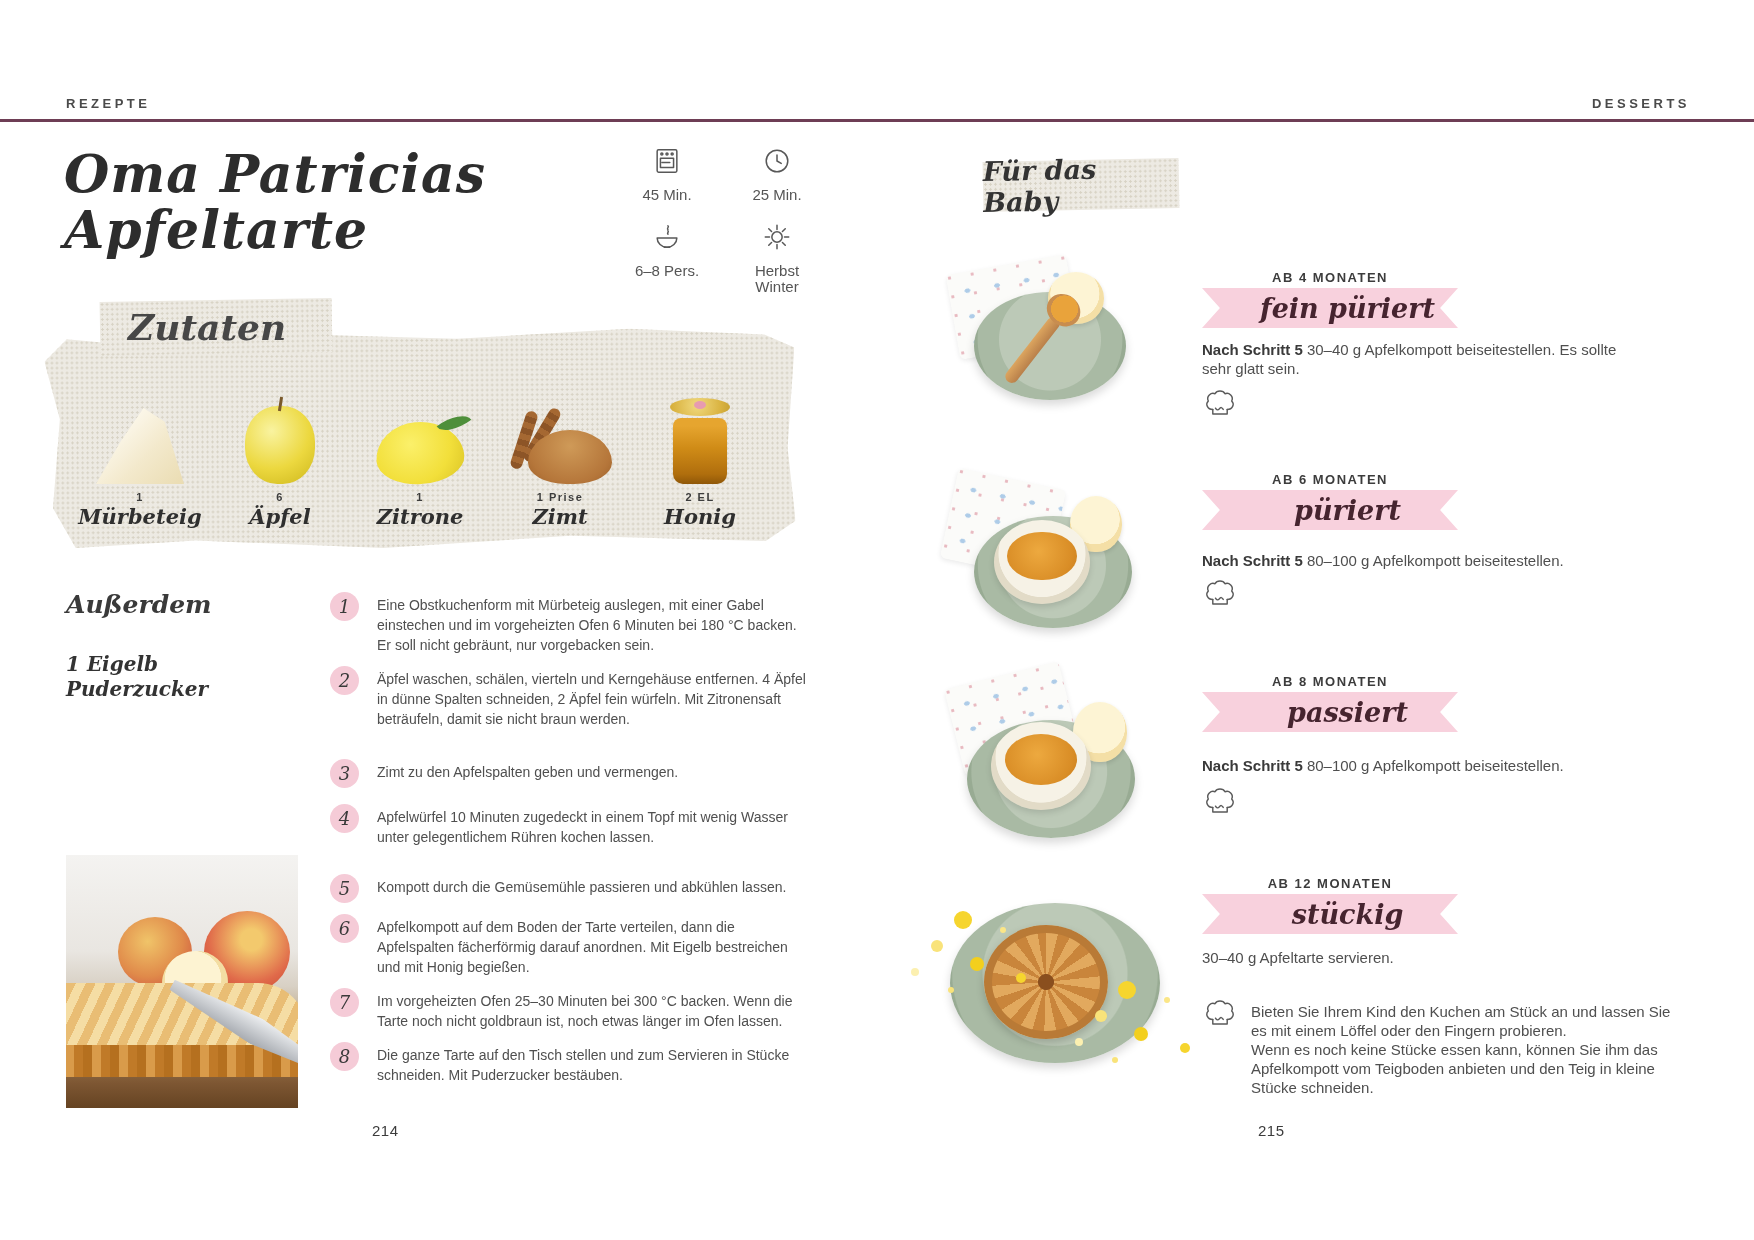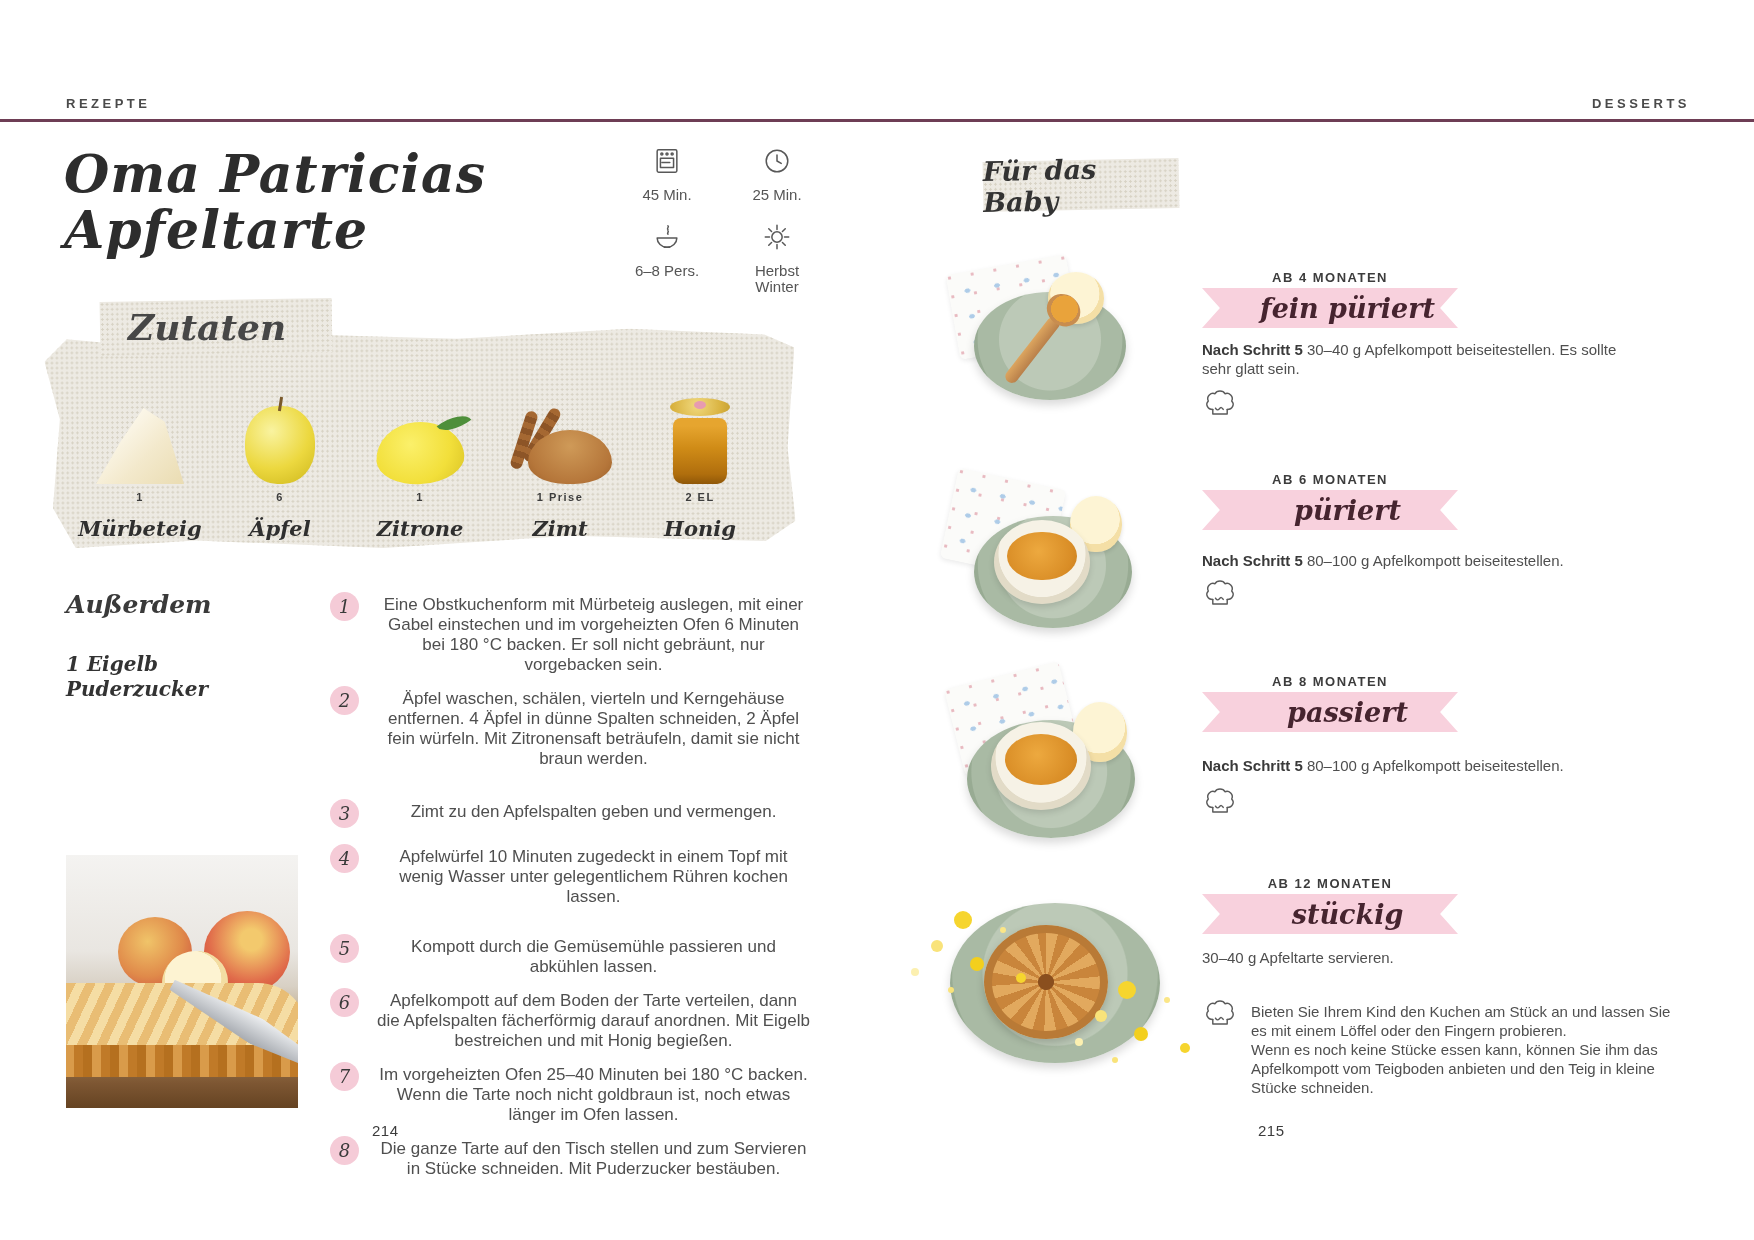--- a/index.html
+++ b/index.html
@@ -31,21 +31,21 @@
   .tape-band { left:45px; top:328px; width:750px; height:222px; transform:rotate(-.4deg);
                clip-path:polygon(0 14%,3% 4%,12% 7%,30% 2%,55% 5%,78% 1%,96% 4%,100% 10%,
                                  99% 55%,100% 88%,96% 97%,70% 94%,45% 99%,20% 95%,4% 98%,1% 80%,2% 40%); }
   .tape-head { left:100px; top:300px; width:232px; height:54px; transform:rotate(-1deg); }
   .zutaten-title { left:128px; top:306px; font-size:36px; color:#474747; }
 
   .ing-row { left:70px; top:392px; width:700px; display:flex; }
   .ing-cell { width:140px; display:flex; flex-direction:column; align-items:center; }
   .ing-art { height:92px; display:flex; align-items:flex-end; justify-content:center; position:relative; }
   .ing-qty { margin-top:7px; font-size:11px; font-weight:700; letter-spacing:1.5px; color:#3d3d3d; }
-  .ing-name { font-size:21px; margin-top:13px; color:#2f2f2f; }
+  .ing-name { font-size:21px; margin-top:1px; color:#2f2f2f; }
 
   .art-pastry { width:88px; height:76px;
      background:linear-gradient(135deg,#fcf8ec 25%,#f3e9cc 60%,#eadcb2);
      clip-path:polygon(0 100%,100% 100%,78% 18%,54% 0,28% 44%); }
   .art-apple { position:relative; width:70px; height:78px; border-radius:46%;
      background:radial-gradient(circle at 38% 32%, #f9f3a0, #ecd83f 55%, #d2bc21 92%); }
   .art-apple::before { content:""; position:absolute; left:49%; top:-9px; width:3px; height:14px;
      background:#7a5a2b; transform:rotate(9deg); }
   .art-lemon { position:relative; width:88px; height:62px; transform:rotate(-4deg);
      border-radius:48% 52% 50% 50% / 60% 60% 42% 42%;
@@ -74,21 +74,21 @@
 
   
   .steps { left:330px; top:592px; width:480px; }
   .step { display:flex; gap:18px; margin-bottom:11px; }
   .step:nth-child(2){ margin-bottom:30px; }
   .step:nth-child(3){ margin-bottom:16px; }
   .step:nth-child(4){ margin-bottom:27px; }
   .step-num { flex:0 0 29px; height:29px; border-radius:50%; background:#f5cbd7;
      color:#3a3a3a; font-size:18px; display:flex; align-items:center; justify-content:center;
      font-family:"DejaVu Serif", serif; font-style:italic; }
-  .step-text { font-size:17px; line-height:20px; color:#4f4f4f; padding-top:3px; width:440px;text-align:center; }
+  .step-text { font-size:14px; line-height:20px; color:#4f4f4f; padding-top:3px; width:440px; }
 
   .pagenum { font-size:15px; color:#3c3c3c; letter-spacing:.5px; }
 
   
   .tart-photo { left:66px; top:855px; width:232px; height:253px; overflow:hidden;
      background:linear-gradient(180deg,#f4f3f1 0%,#e9e6e1 38%,#d8d0c4 52%,#b09467 72%,#7e5733 90%,#654322 100%); }
   .tp-apple1 { position:absolute; left:52px; top:62px; width:74px; height:70px; border-radius:50%;
      background:radial-gradient(circle at 40% 35%, #f0c469, #e08a4a 55%, #ce5340 90%); }
   .tp-apple2 { position:absolute; left:138px; top:56px; width:86px; height:82px; border-radius:50%;
      background:radial-gradient(circle at 55% 35%, #f3c96d 15%, #e06a4a 60%, #c44430 95%); }
@@ -284,21 +284,21 @@
     <div class="step">
       <div class="step-num">5</div>
       <div class="step-text">Kompott durch die Gemüsemühle passieren und abkühlen lassen.</div>
     </div>
     <div class="step">
       <div class="step-num">6</div>
       <div class="step-text">Apfelkompott auf dem Boden der Tarte verteilen, dann die Apfelspalten fächerförmig darauf anordnen. Mit Eigelb bestreichen und mit Honig begießen.</div>
     </div>
     <div class="step">
       <div class="step-num">7</div>
-      <div class="step-text">Im vorgeheizten Ofen 25–40 Minuten bei 180 °C backen. Wenn die Tarte noch nicht goldbraun ist, noch etwas länger im Ofen lassen.</div>
+      <div class="step-text">Im vorgeheizten Ofen 25–30 Minuten bei 300 °C backen. Wenn die Tarte noch nicht goldbraun ist, noch etwas länger im Ofen lassen.</div>
     </div>
     <div class="step">
       <div class="step-num">8</div>
       <div class="step-text">Die ganze Tarte auf den Tisch stellen und zum Servieren in Stücke schneiden. Mit Puderzucker bestäuben.</div>
     </div>
   </div>
 
   <div class="abs tart-photo">
     <div class="tp-apple1"></div>
       <div class="tp-apple2"></div>

